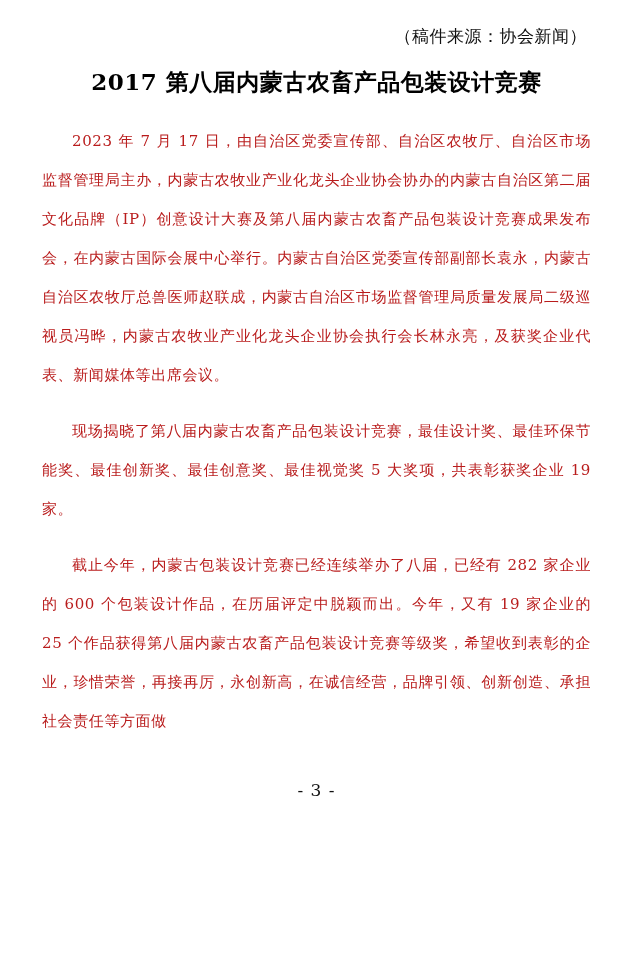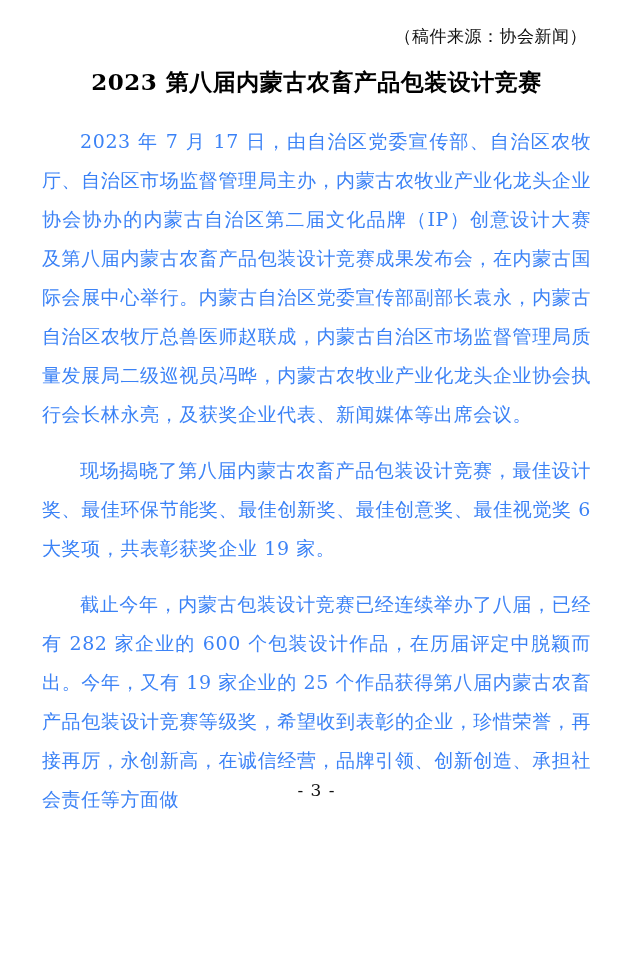--- a/index.html
+++ b/index.html
@@ -41,53 +41,53 @@
     font-family: "DejaVu Serif", "Liberation Serif", serif;
   }
   .doc-title .title-line {
     display: block;
     white-space: nowrap;
   }
   .body-text {
     margin-top: 18px;
   }
   .para {
-    font-size: 19px;
+    font-size: 15px;
     line-height: 39px;
     text-align: justify;
     text-align-last: left;
     text-justify: inter-ideograph;
     letter-spacing: 0.6px;
     text-indent: 2em;
     margin: 17px 0 2px 0;
-    color: #3b82f6;
+    color: #b91c1c;
   }
   .page-number {
     position: absolute;
     left: 0;
     right: 0;
     bottom: 18px;
     text-align: center;
     font-size: 17px;
     letter-spacing: 1px;
     color: #111111;
   }
 </style>
 </head>
 <body>
 
 <div class="page">
 
   <div class="source-line">（稿件来源：协会新闻）</div>
 
   <div class="doc-title">
-    <span class="title-line">2023 第八届内蒙古农畜产品包装设计竞赛</span>
+    <span class="title-line">2017 第八届内蒙古农畜产品包装设计竞赛</span>
   </div>
 
   <div class="body-text">
     <p class="para">2023 年 7 月 17 日，由自治区党委宣传部、自治区农牧厅、自治区市场监督管理局主办，内蒙古农牧业产业化龙头企业协会协办的内蒙古自治区第二届文化品牌（IP）创意设计大赛及第八届内蒙古农畜产品包装设计竞赛成果发布会，在内蒙古国际会展中心举行。内蒙古自治区党委宣传部副部长袁永，内蒙古自治区农牧厅总兽医师赵联成，内蒙古自治区市场监督管理局质量发展局二级巡视员冯晔，内蒙古农牧业产业化龙头企业协会执行会长林永亮，及获奖企业代表、新闻媒体等出席会议。</p>
-    <p class="para">现场揭晓了第八届内蒙古农畜产品包装设计竞赛，最佳设计奖、最佳环保节能奖、最佳创新奖、最佳创意奖、最佳视觉奖 6 大奖项，共表彰获奖企业 19 家。</p>
+    <p class="para">现场揭晓了第八届内蒙古农畜产品包装设计竞赛，最佳设计奖、最佳环保节能奖、最佳创新奖、最佳创意奖、最佳视觉奖 5 大奖项，共表彰获奖企业 19 家。</p>
     <p class="para">截止今年，内蒙古包装设计竞赛已经连续举办了八届，已经有 282 家企业的 600 个包装设计作品，在历届评定中脱颖而出。今年，又有 19 家企业的 25 个作品获得第八届内蒙古农畜产品包装设计竞赛等级奖，希望收到表彰的企业，珍惜荣誉，再接再厉，永创新高，在诚信经营，品牌引领、创新创造、承担社会责任等方面做</p>
   </div>
 
   <div class="page-number">- 3 -</div>
 
 </div>
 
 </body></html>

